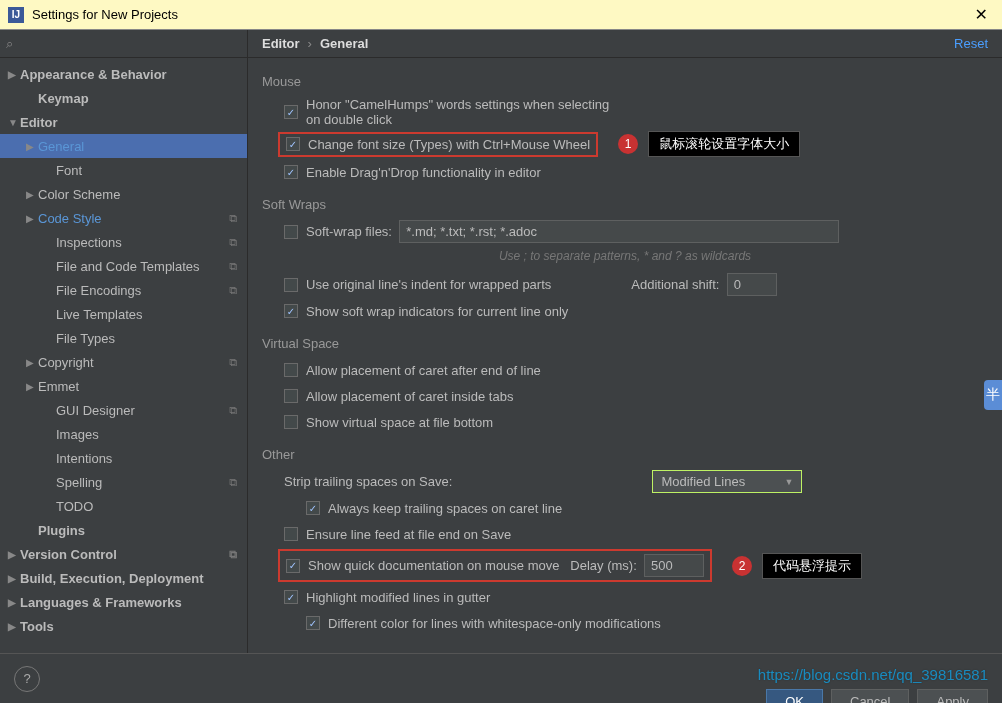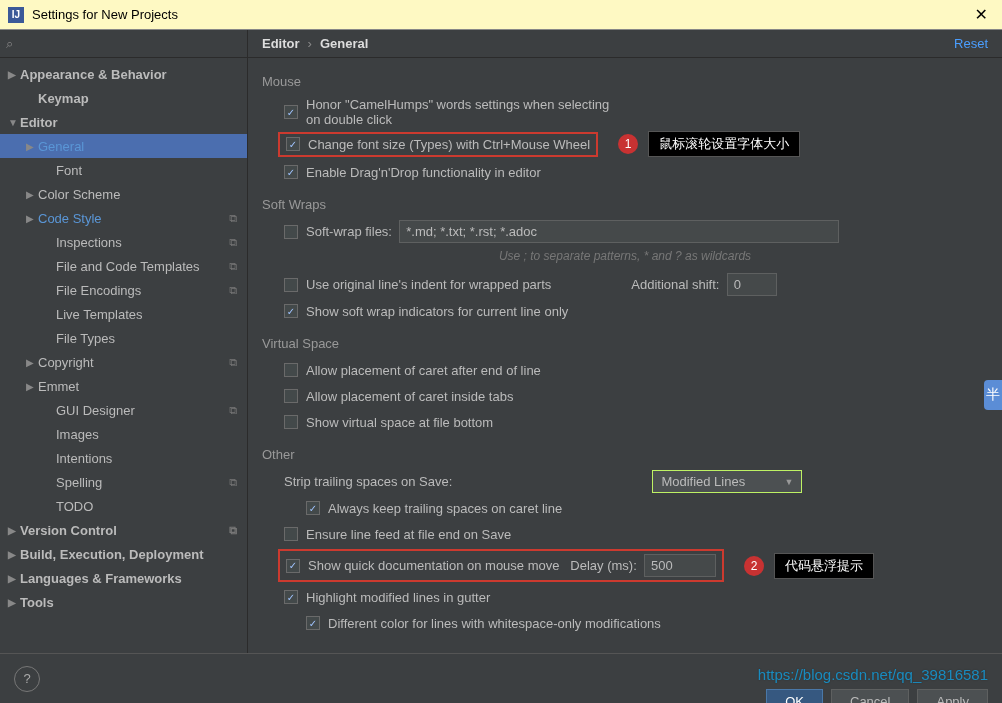--- a/index.html
+++ b/index.html
@@ -139,20 +139,24 @@
         </div>
         <div class="tree-item d2">
           <span class="arrow"></span>
           <span>Spelling</span>
           <span class="copy-icon">⧉</span>
         </div>
         <div class="tree-item d2">
           <span class="arrow"></span>
           <span>TODO</span>
         </div>
+        <div class="tree-item d1 bold">
+          <span class="arrow"></span>
+          <span>Plugins</span>
+        </div>
         <div class="tree-item d0 bold">
           <span class="arrow">▶</span>
           <span>Version Control</span>
           <span class="copy-icon">⧉</span>
         </div>
         <div class="tree-item d0 bold">
           <span class="arrow">▶</span>
           <span>Build, Execution, Deployment</span>
         </div>
         <div class="tree-item d0 bold">
@@ -225,21 +229,21 @@
         </div>
       <div class="row" style="margin-left:44px">
           <span class="cb checked"></span>
           <span class="label">Always keep trailing spaces on caret line</span>
         </div>
       <div class="row">
           <span class="cb"></span>
           <span class="label">Ensure line feed at file end on Save</span>
         </div>
       <div class="row">
-        <span class="highlight-red" style="display:flex;align-items:center;"><span class="cb checked"></span><span class="label">Show quick documentation on mouse move</span>&nbsp;&nbsp;&nbsp;<span class="label">Delay (ms):</span>&nbsp;&nbsp;<input class="input-box" style="width: 72px;" value="500"></span>
+        <span class="highlight-red" style="display:flex;align-items:center;"><span class="cb checked"></span><span class="label">Show quick documentation on mouse move</span>&nbsp;&nbsp;&nbsp;<span class="label">Delay (ms):</span>&nbsp;&nbsp;<input class="input-box" style="width: 60px;" value="500"></span>
         <span class="callout">
             <span class="num-badge">2</span>
             <span class="callout-text">代码悬浮提示</span>
           </span>
       </div>
       <div class="row">
           <span class="cb checked"></span>
           <span class="label">Highlight modified lines in gutter</span>
         </div>
       <div class="row" style="margin-left:44px">

